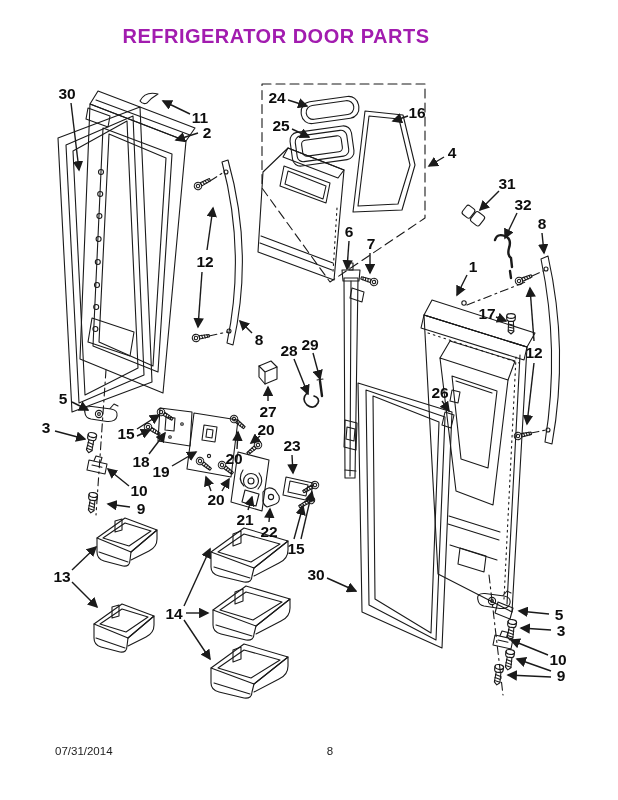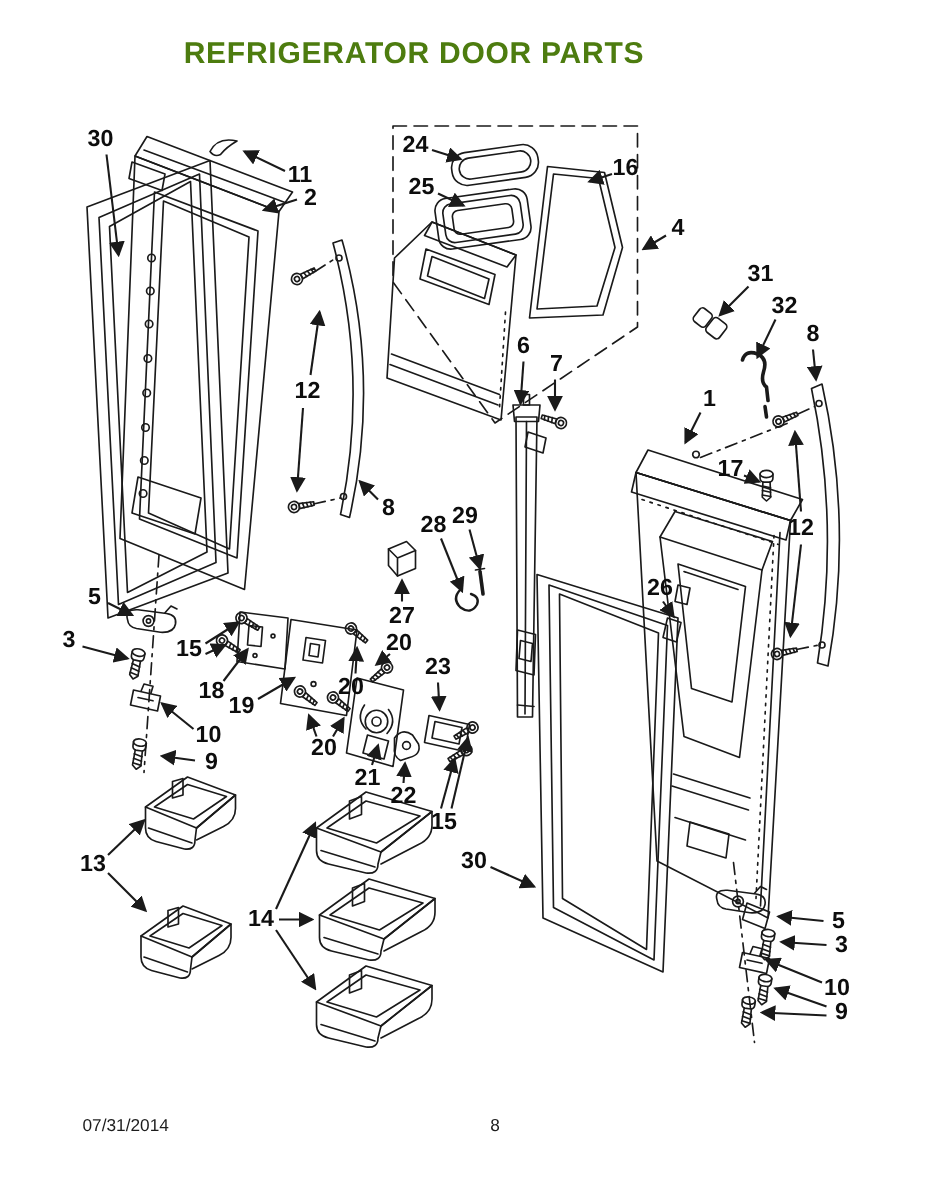--- a/index.html
+++ b/index.html
@@ -2,21 +2,21 @@
 <html><head>
 <meta charset="utf-8">
 <style>
   html,body{margin:0;padding:0;}
   body{
     width:618px;height:800px;position:relative;background:#ffffff;overflow:hidden;
     font-family:"Liberation Sans", sans-serif;color:#111;
   }
   .page-title{
     position:absolute;top:25px;left:0;width:552px;text-align:center;
-    font-size:20px;font-weight:bold;letter-spacing:.5px;color:#4d7c0f;
+    font-size:20px;font-weight:bold;letter-spacing:.5px;color:#a21caf;
   }
   .footer{position:absolute;top:745px;left:0;width:618px;height:20px;font-size:11.5px;color:#1c1c1c;padding-left:42px;}
   .footer .date{position:absolute;left:55px;top:0;}
   .footer .pageno{position:absolute;left:0;top:0;width:100%;text-align:center;}
   .footer .right{position:absolute;right:54px;top:0;white-space:nowrap;}
   .footer .right span{margin-left:7px;}
   .footer .right span:first-child{margin-left:0;}
   svg.diagram{position:absolute;top:0;left:0;}
   .callout{
     font-family:"Liberation Sans", sans-serif;

